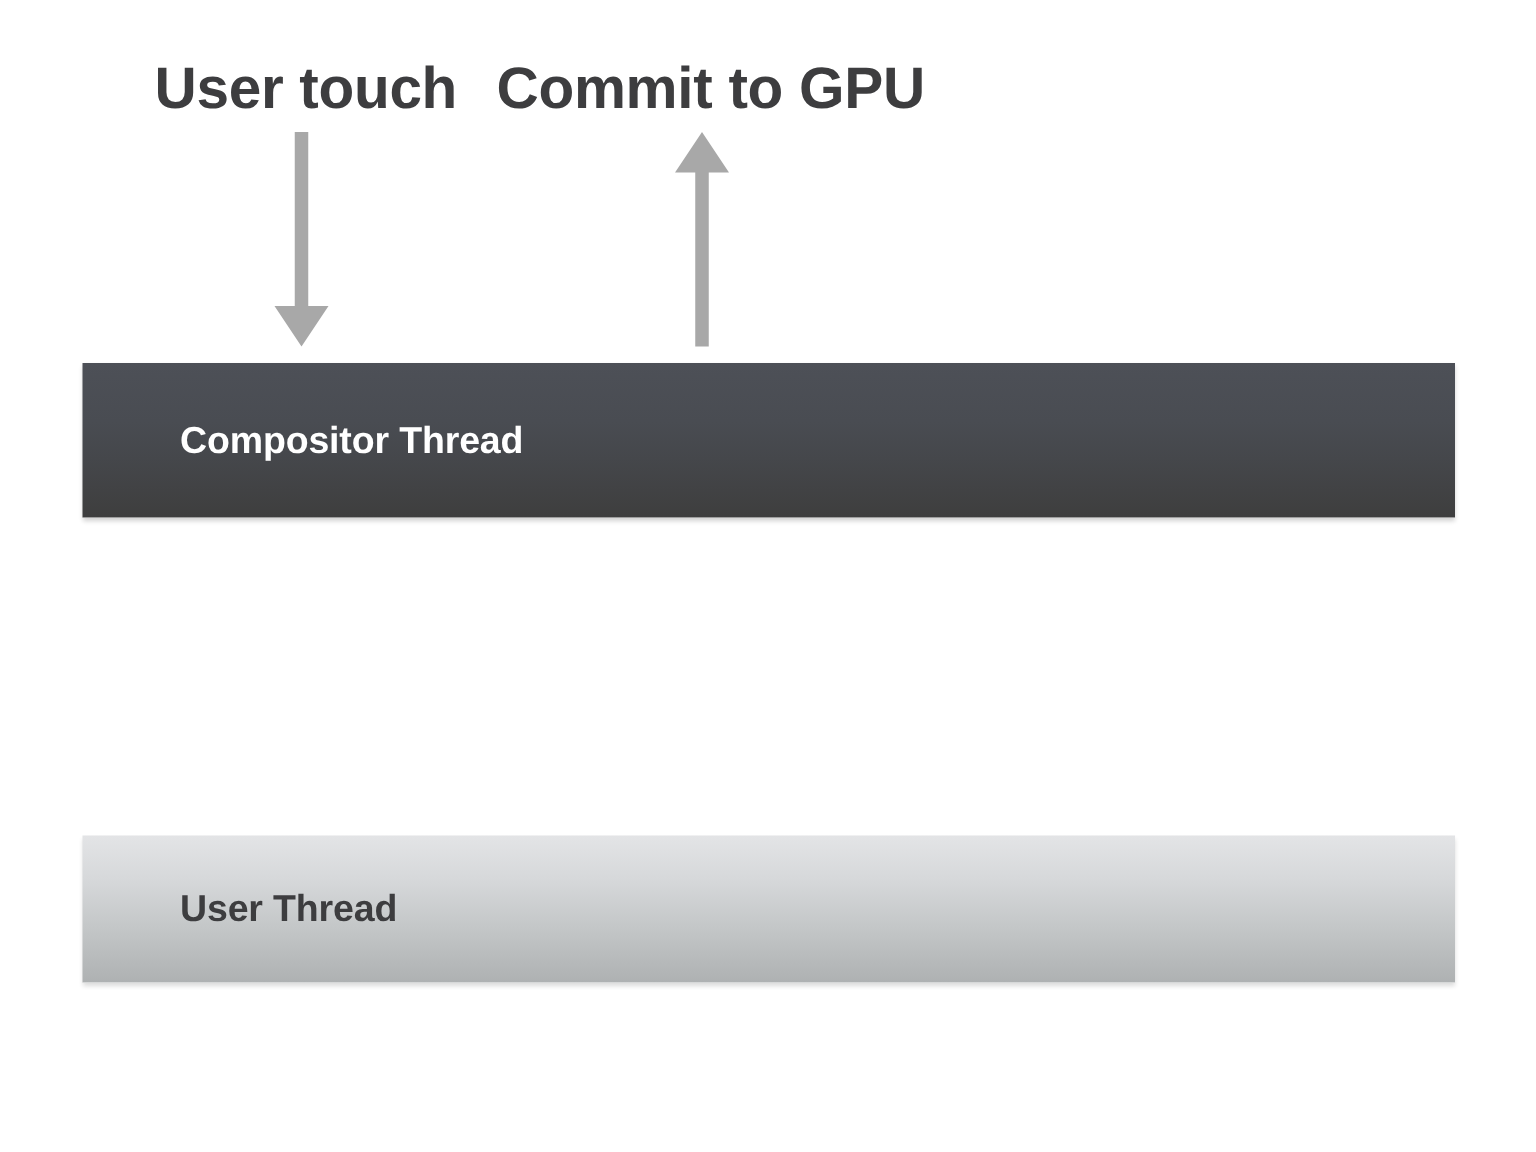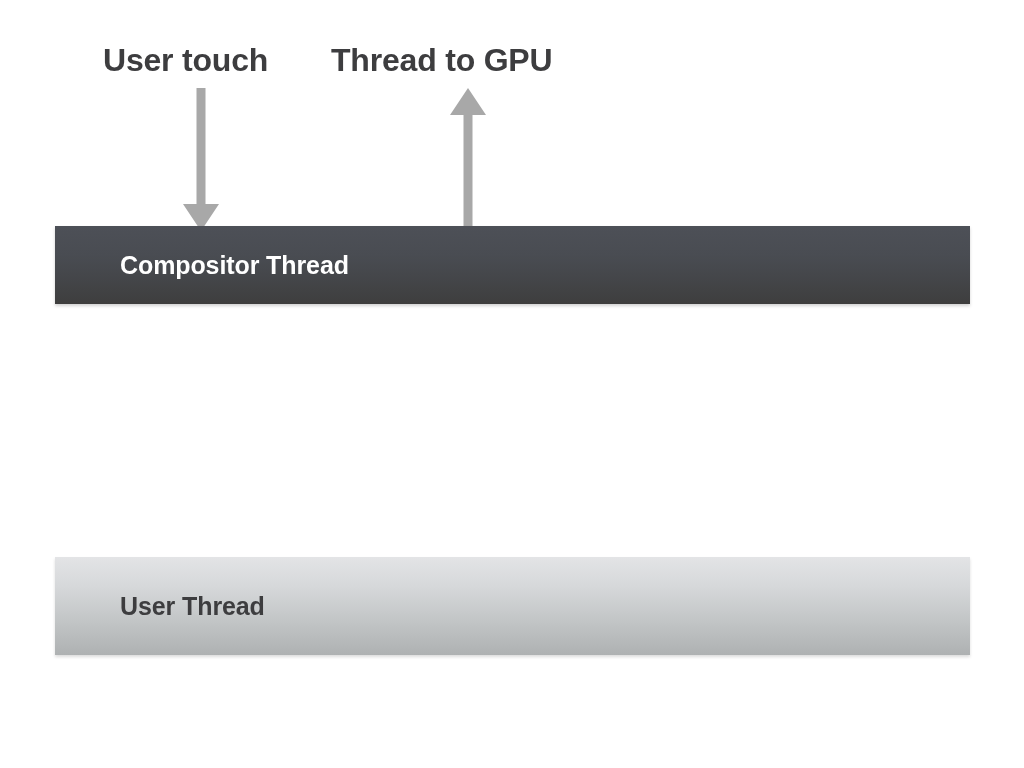--- a/index.html
+++ b/index.html
@@ -21,21 +21,21 @@
     top: 0;
     width: 1024px;
     height: 768px;
   }
 
   
   .callout-label {
     position: absolute;
     font-family: "Liberation Sans", sans-serif;
     font-weight: bold;
-    font-size: 32px;
+    font-size: 39px;
     line-height: 36px;
     color: #3d3d3f;
     white-space: nowrap;
     letter-spacing: -0.2px;
   }
   #label-user-touch {
     left: 103px;
     top: 42px;
   }
   #label-commit-gpu {
@@ -74,22 +74,22 @@
     font-family: "Liberation Sans", sans-serif;
     font-weight: bold;
     font-size: 25px;
     line-height: 28px;
     letter-spacing: -0.1px;
     white-space: nowrap;
     padding-left: 65px;
   }
 
   #lane-compositor {
-    top: 226px;
-    height: 78px;
+    top: 242px;
+    height: 103px;
     background: linear-gradient(to bottom, #4d5057 0%, #494c52 38%, #45474b 62%, #3e3e3e 100%);
     box-shadow: 0 2px 3px rgba(0,0,0,0.18);
   }
   #lane-compositor .lane-label {
     color: #ffffff;
   }
 
   #lane-main {
     top: 557px;
     height: 98px;
@@ -100,21 +100,21 @@
     color: #3d3d3f;
   }
 </style>
 </head>
 <body>
 
 <div class="stage">
 
   <div class="callout-label" id="label-user-touch">User touch</div>
 
-  <div class="callout-label" id="label-commit-gpu">Thread to GPU</div>
+  <div class="callout-label" id="label-commit-gpu">Commit to GPU</div>
 
   <svg class="arrow-svg" id="arrow-user-touch" viewBox="0 0 38 145" aria-hidden="true">
     <polygon points="13.5,0 22.5,0 22.5,116 36,116 18,143 0,116 13.5,116" fill="#a8a8a8"></polygon>
   </svg>
 
   <svg class="arrow-svg" id="arrow-commit-gpu" viewBox="0 0 38 145" aria-hidden="true">
     <polygon points="18,2 36,29 22.5,29 22.5,145 13.5,145 13.5,29 0,29" fill="#a8a8a8"></polygon>
   </svg>
 
   <div class="lane" id="lane-compositor">

